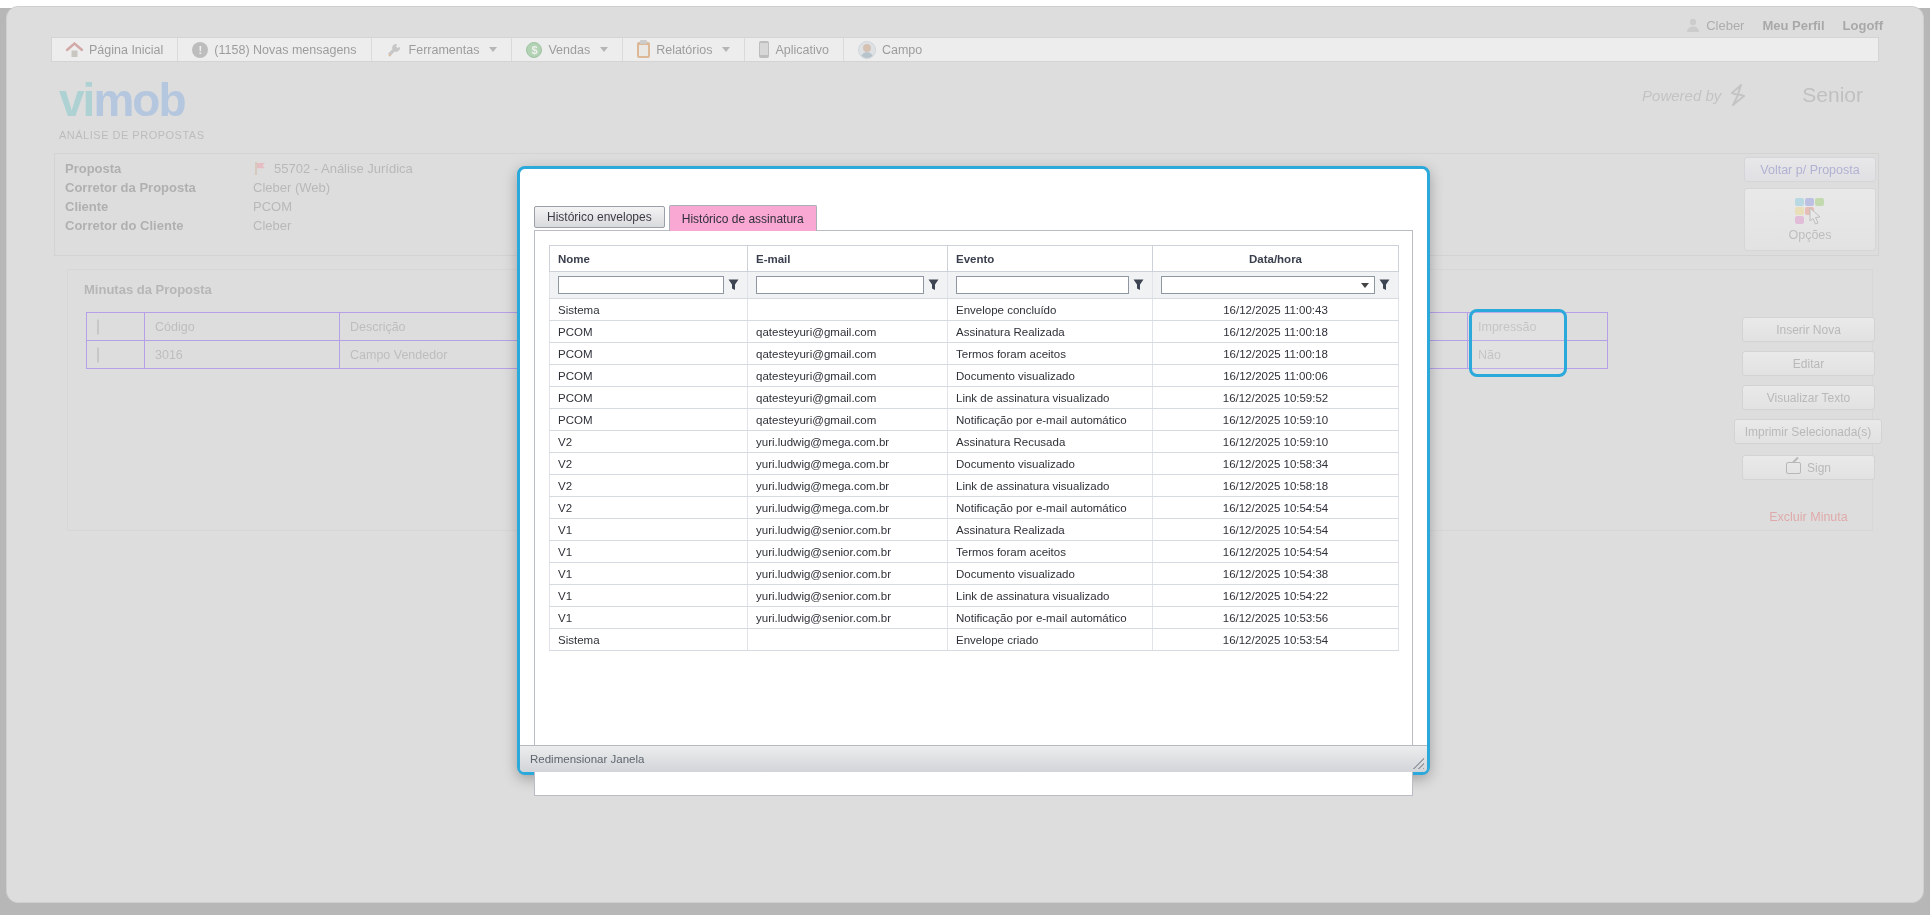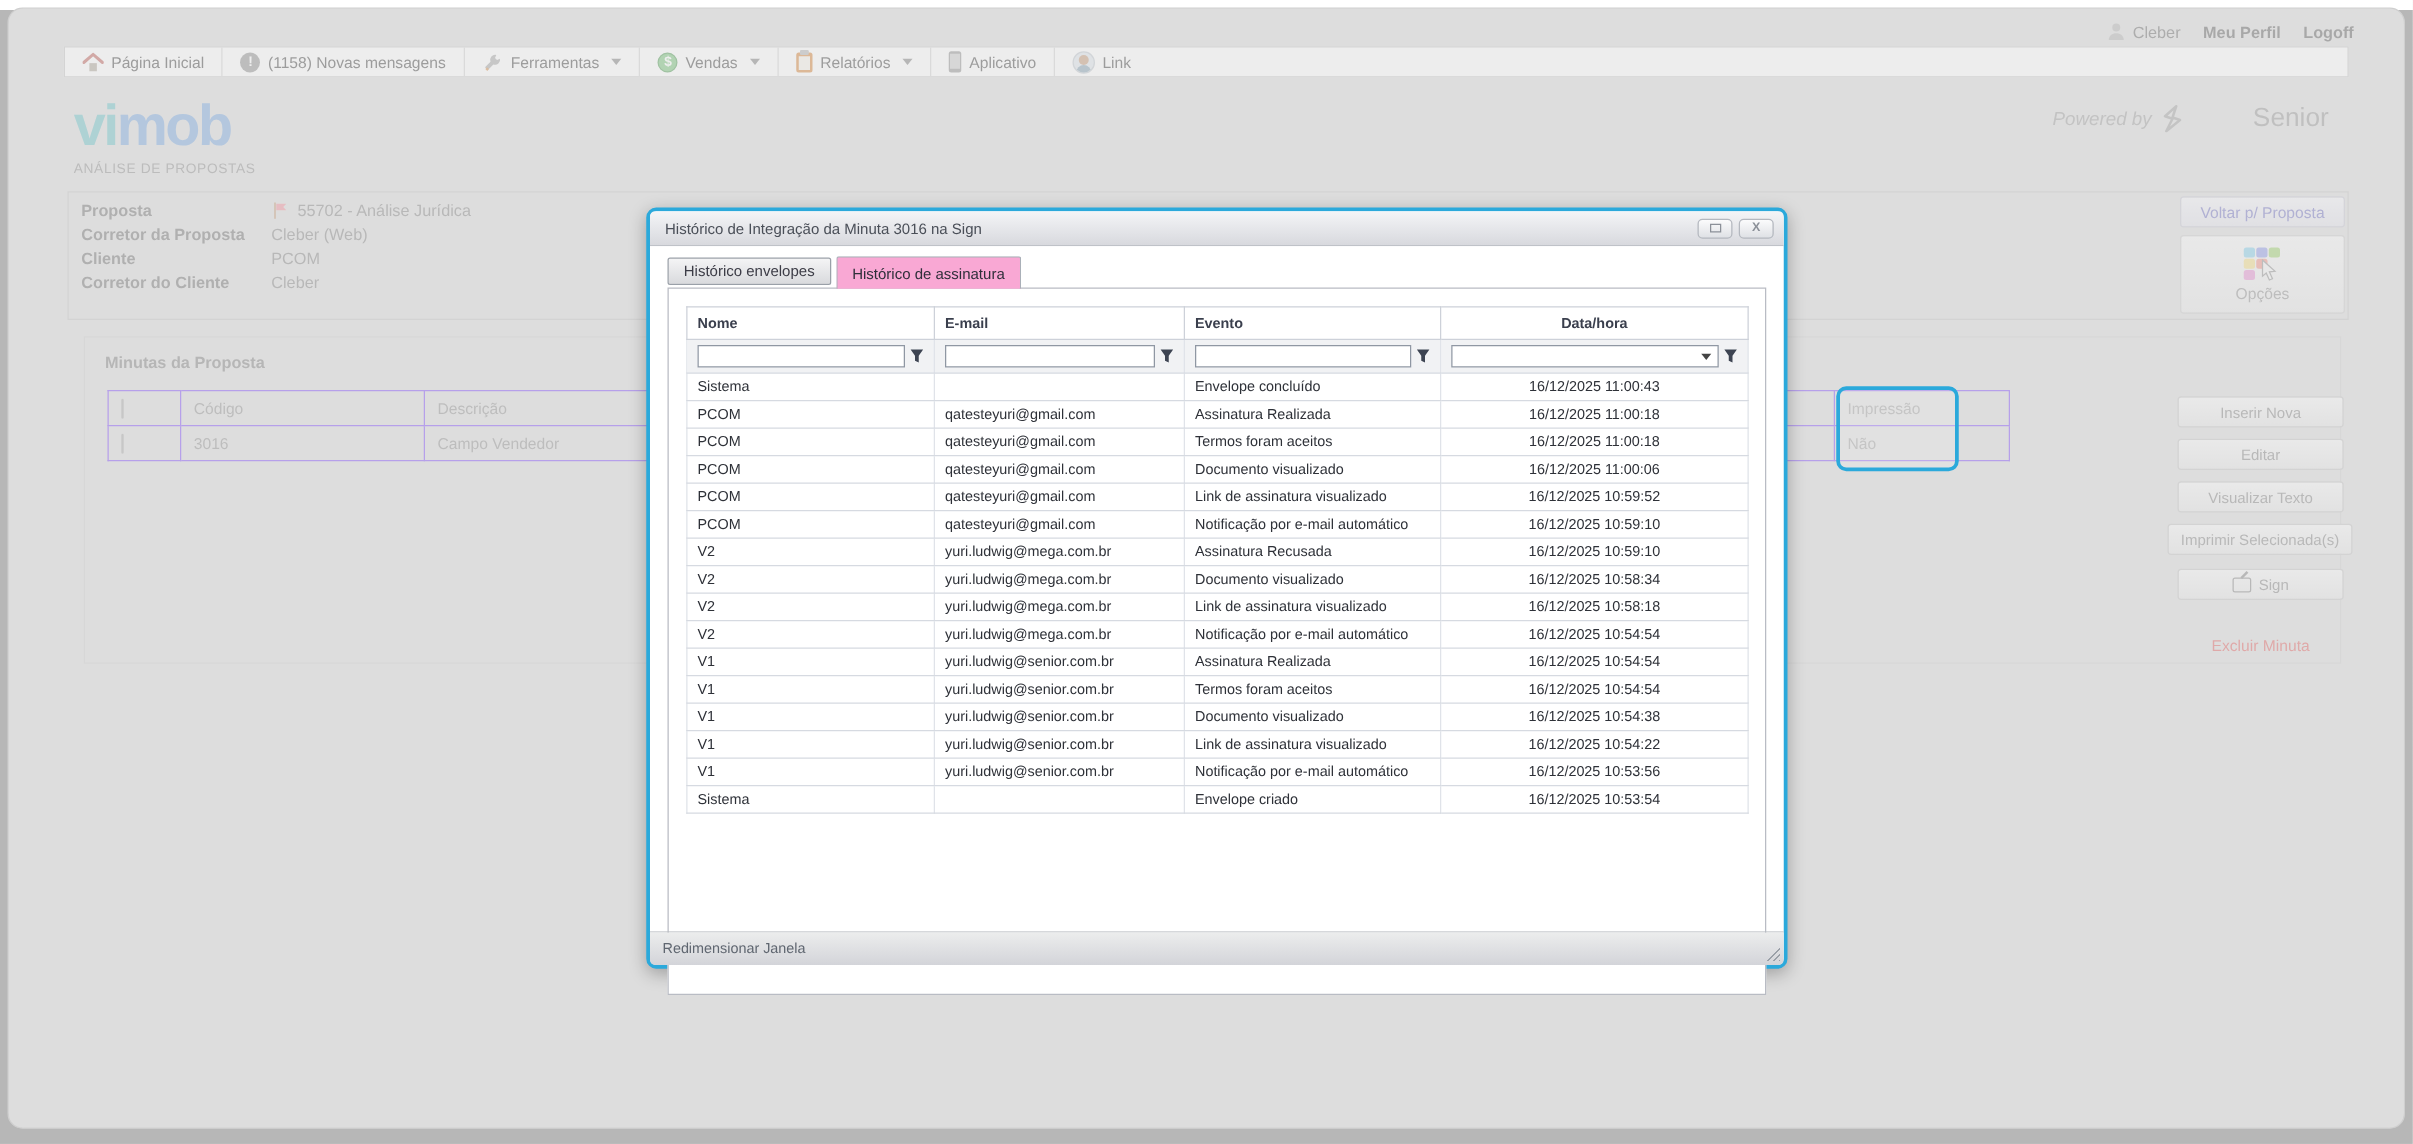--- a/index.html
+++ b/index.html
@@ -41,21 +41,21 @@
 
   .logo { position:absolute; left:52px; top:66px; font-size:46px; font-weight:bold; letter-spacing:-2px; }
   .logo .vi { color:#79c4c9; } .logo .mob { color:#86aede; }
   .app-title { position:absolute; left:52px; top:122px; font-size:11px; color:#979797; letter-spacing:.5px; }
   .powered { position:absolute; right:60px; top:76px; display:flex; align-items:center; gap:8px; color:#a5a5a5; }
   .powered .pby { font-style:italic; font-size:15px; }
   .powered .brand { font-size:21px; color:#a0a0a0;margin-left:47px; }
 
   .prop-box { position:absolute; left:47px; right:44px; top:146px; height:103px;
     border:1px solid #c6c6c6; padding:5px 10px; font-size:13px; }
-  .prop-row { display:flex; line-height:19px; }
+  .prop-row { display:flex; line-height:19px;gap:36px; }
   .prop-row .lbl { width:152px; font-weight:bold; color:#7d7d7d; }
   .prop-row .val { color:#8f8f8f; display:flex; align-items:center; gap:6px; }
   .flag-svg { width:15px; height:15px; }
 
   .btn-ghost { position:absolute; right:47px; width:132px; height:25px; border:1px solid #c9c9d4;
     background:linear-gradient(#f2f2f6,#e2e2ea); border-radius:3px; font-size:12.5px; color:#7f7fc6;
     display:flex; align-items:center; justify-content:center; cursor:pointer; }
   .back-btn { top:150px; }
   .options-btn { top:181px; height:63px; flex-direction:column; gap:2px; color:#9a9a9a; background:linear-gradient(#f4f4f4,#e7e7e7); border:1px solid #cccccc; }
   .opt-grid { width:30px; height:28px; display:grid; grid-template-columns:repeat(3,9px); grid-auto-rows:8px; gap:1px; position:relative; }
@@ -175,21 +175,21 @@
         <span class="clip-ic"></span>
         <span>Relatórios</span>
         <span class="caret"></span>
       </div>
       <div class="nav-item">
         <span class="phone-ic"></span>
         <span>Aplicativo</span>
       </div>
       <div class="nav-item">
         <span class="avatar"></span>
-        <span>Link</span>
+        <span>Campo</span>
       </div>
     </div>
 
     <div class="logo"><span class="vi">vi</span><span class="mob">mob</span></div>
     <div class="app-title">ANÁLISE DE PROPOSTAS</div>
 
     <div class="powered">
       <span class="pby">Powered by</span>
       <svg width="18" height="22" viewBox="0 0 18 22">
           <path d="M12 1 L3 9 L9 11 L4 21 L15 12 L9 10 Z" fill="none" stroke="#a8a8a8" stroke-width="2" stroke-linejoin="round"></path>
@@ -276,29 +276,20 @@
       <span>Sign</span>
     </div>
     <div class="danger-link" style="top:503px">Excluir Minuta</div>
   </div>
 
   <div class="dim"></div>
 
   <div class="hl-box"></div>
 
   <div class="modal">
-    <div class="m-titlebar">
-      <span class="m-title">Histórico de Integração da Minuta 3016 na Sign</span>
-      <span class="wbtn">
-          <span class="max-glyph"></span>
-        </span>
-      <span class="wbtn">
-          <span>X</span>
-        </span>
-    </div>
 
     <div class="m-tabs">
       <div class="tab tab-inactive">Histórico envelopes</div>
       <div class="tab tab-active">Histórico de assinatura</div>
     </div>
 
     <div class="m-panel">
       <table class="m-tbl">
         <colgroup>
             <col style="width:198px">

